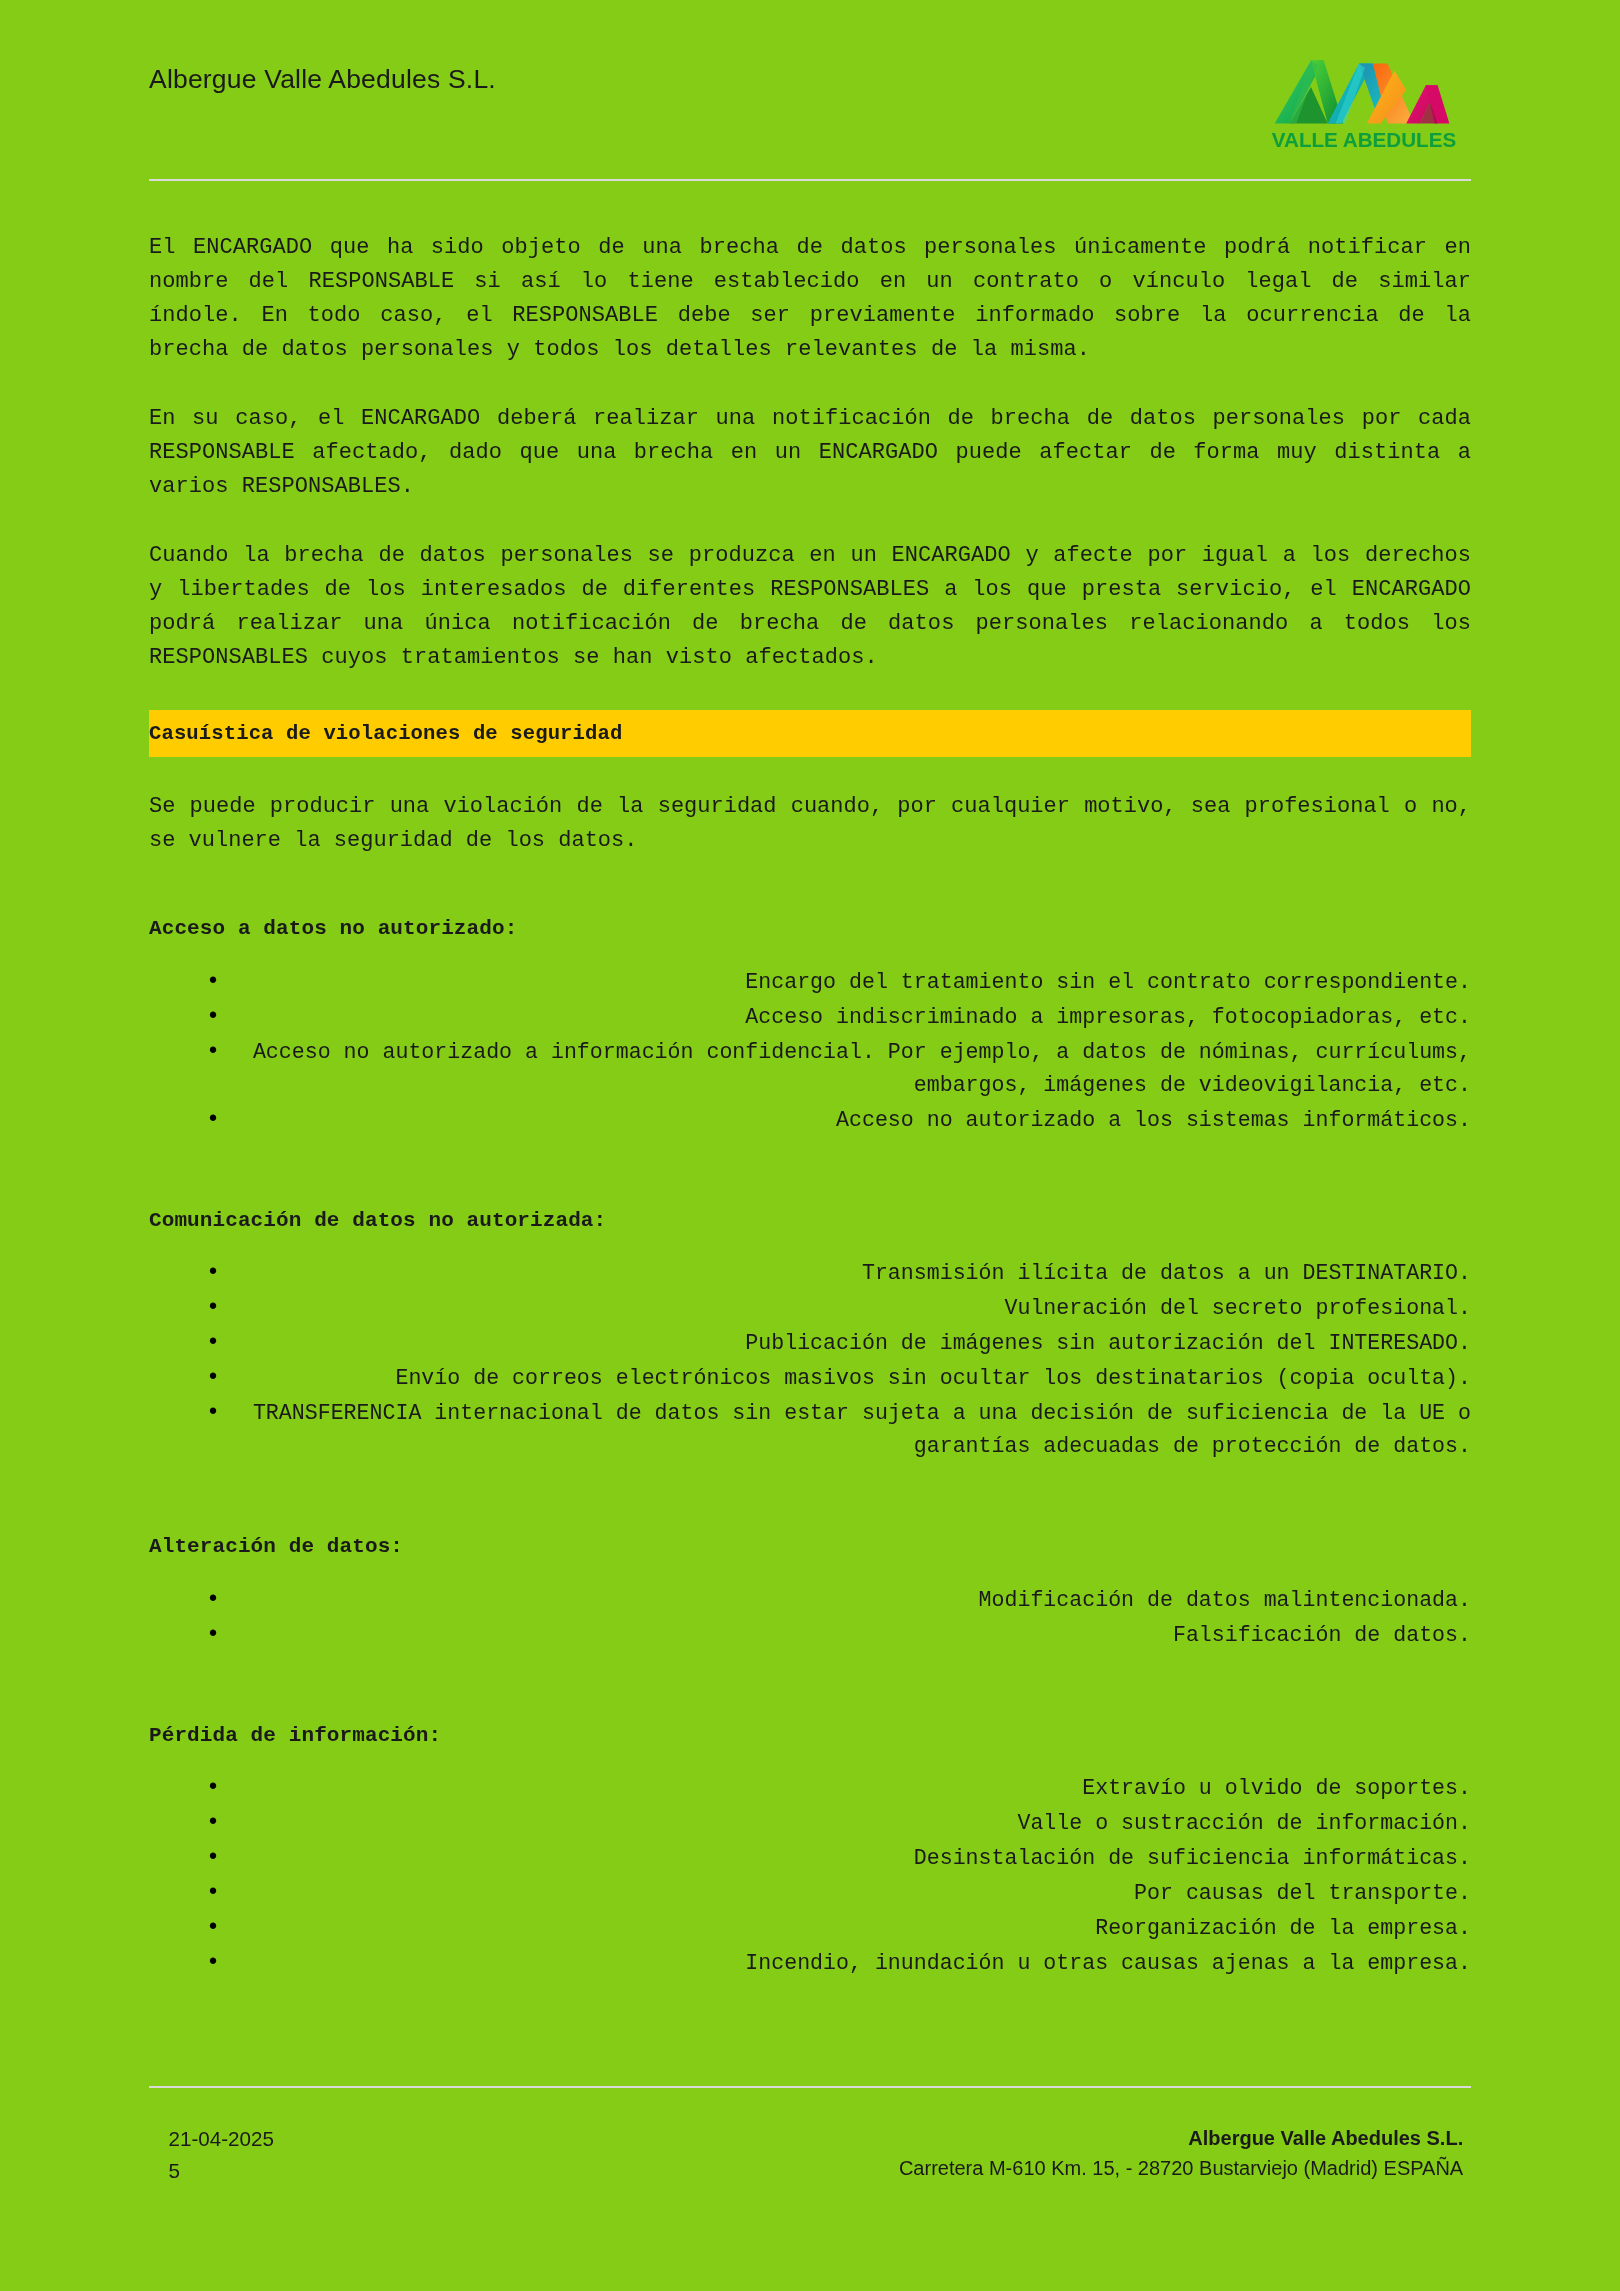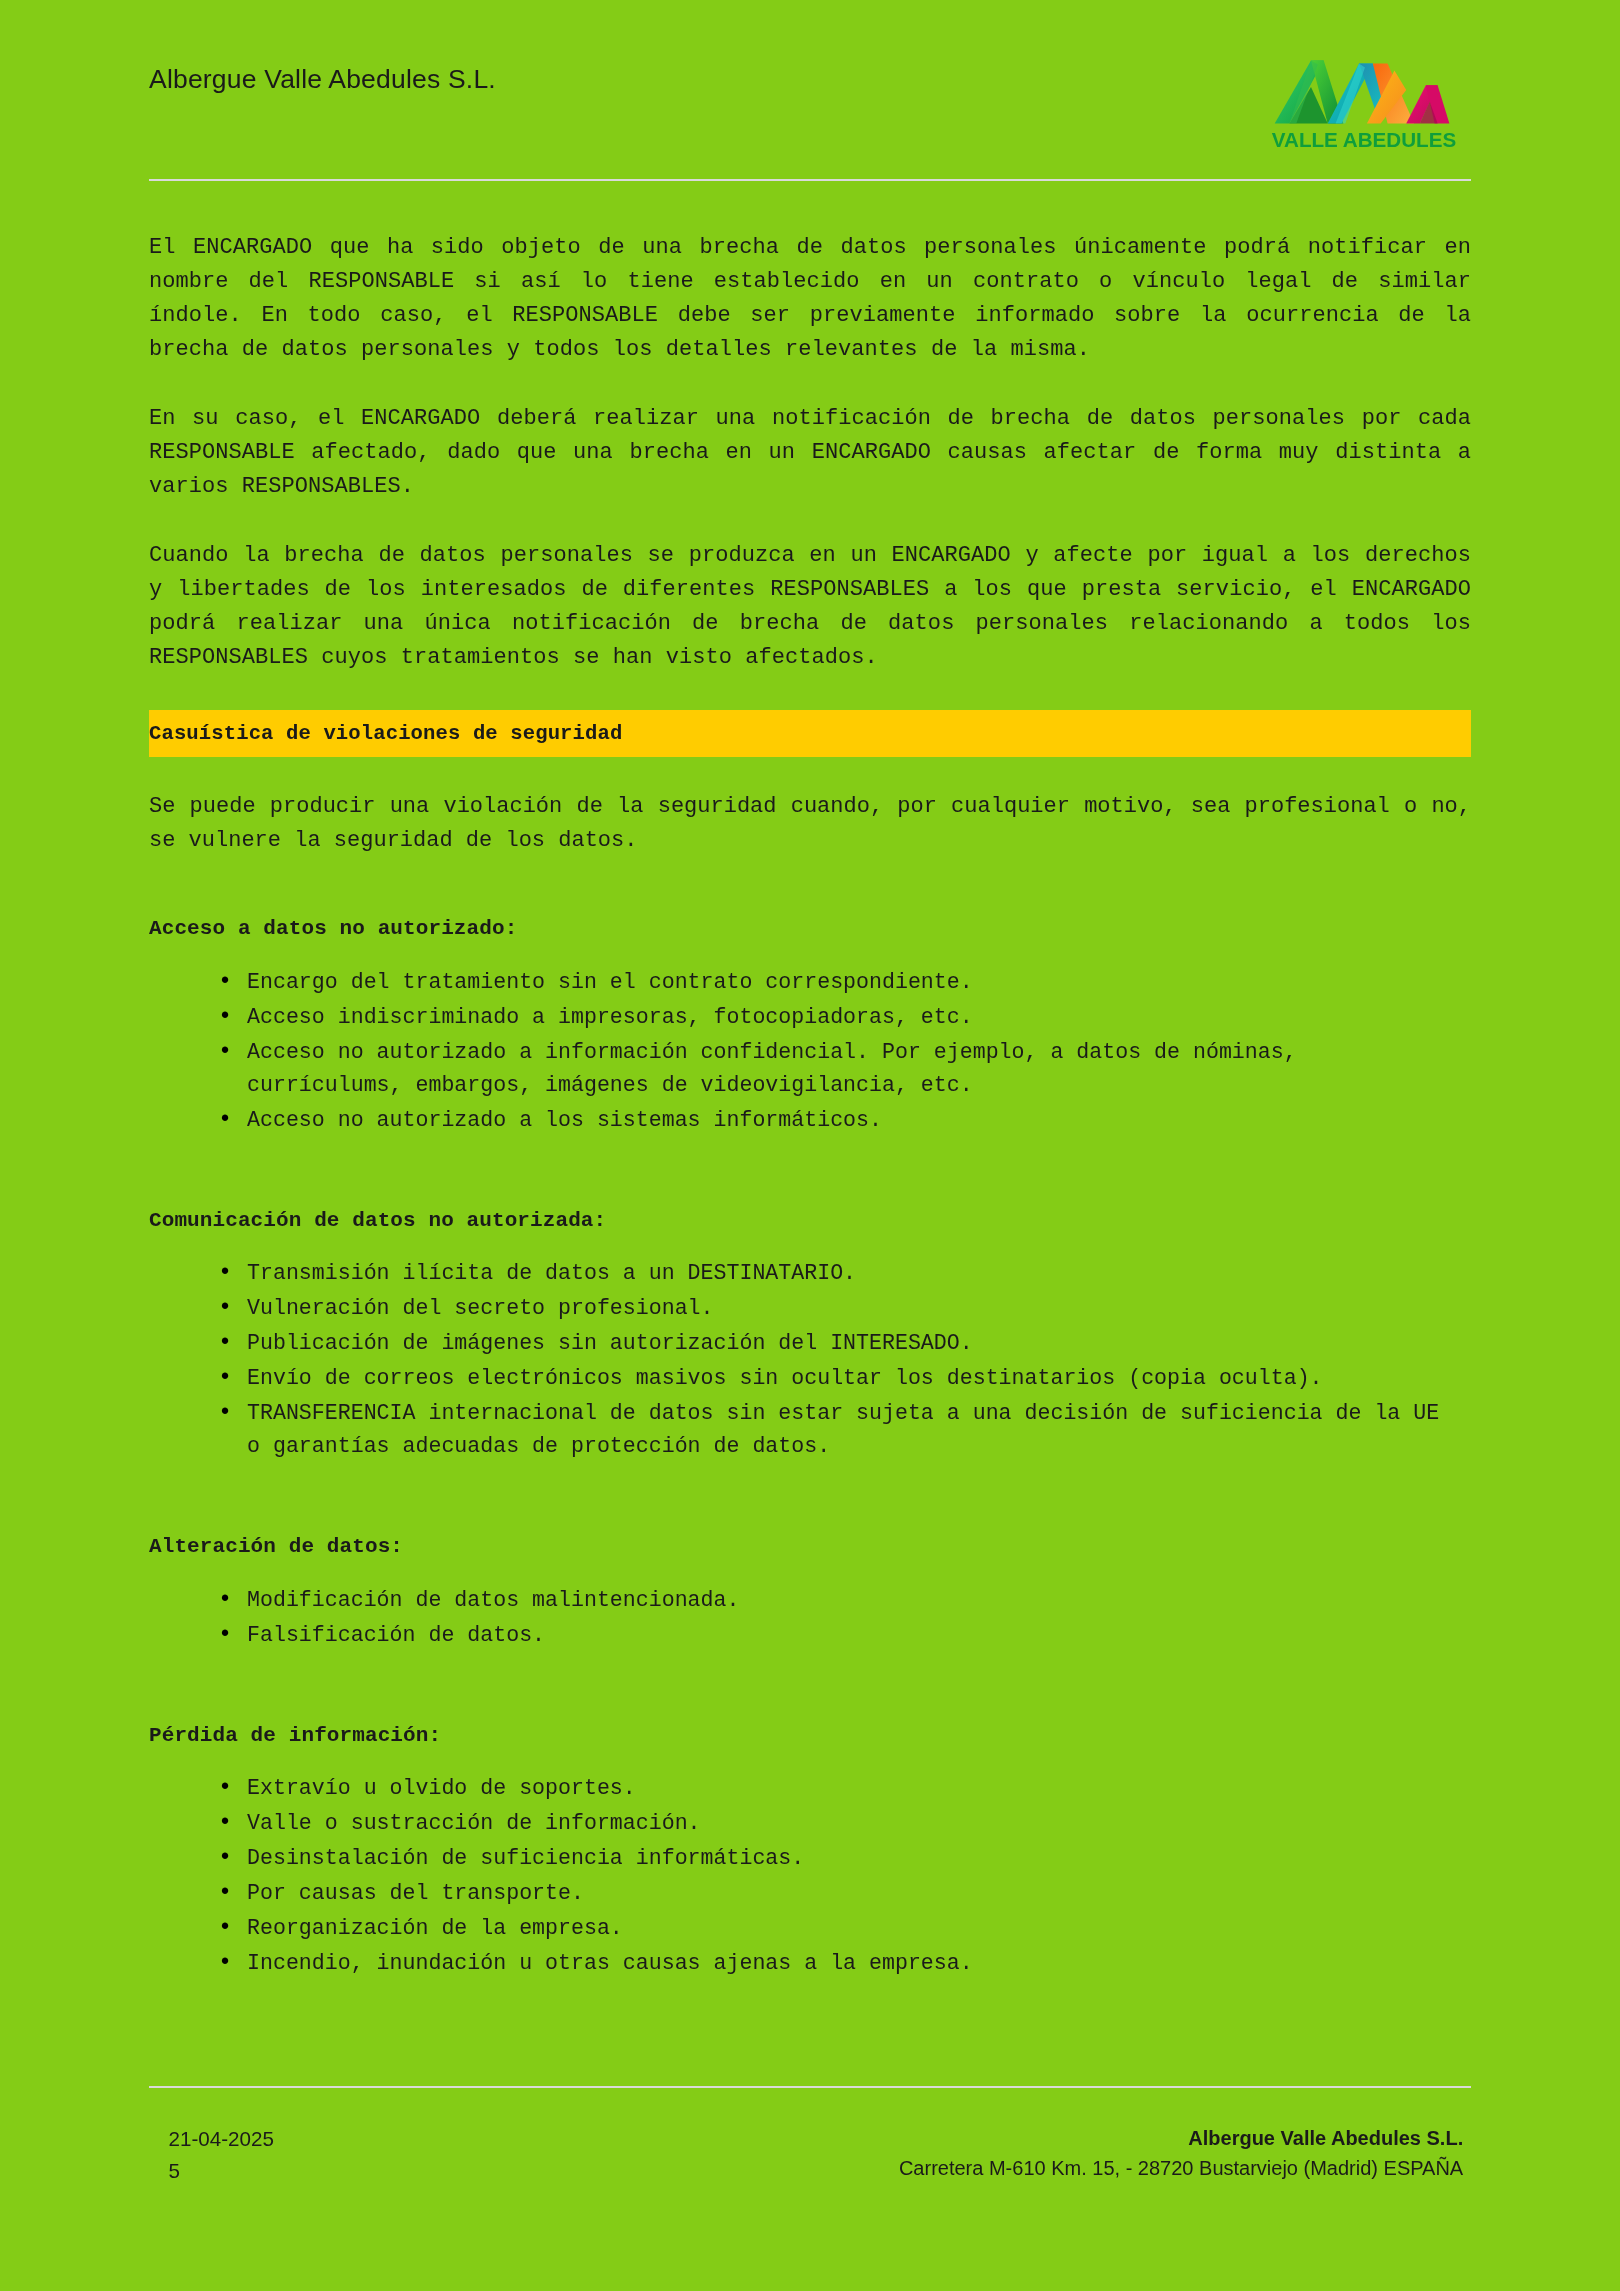--- a/index.html
+++ b/index.html
@@ -106,23 +106,24 @@
   
   .section { margin-bottom: 39px; }
   .section-heading {
     font-size: 21px;
     font-weight: bold;
     color: #1a1a1a;
     margin: 0 0 25.5px 0;
     letter-spacing: 0.1px;
   }
   ul.bullets {
-    margin: 12px;
+    margin: 0;
     padding: 0 0 0 57px;
     list-style: none;
+    text-align: right;
   }
   ul.bullets li {
     position: relative;
     font-size: 21.6px;
     line-height: 33px;
     color: #1a1a1a;
     margin-bottom: 2px;
     padding-left: 29px;
   }
   ul.bullets li::before {
@@ -238,21 +239,21 @@
 
         <text x="109" y="116" font-family="Liberation Sans, sans-serif" font-size="21" font-weight="bold" fill="#0f9e3c" text-anchor="middle">VALLE ABEDULES</text>
       </svg>
     </div>
   </div>
   <div class="header-rule"></div>
 
   <div class="content">
 
     <p class="para">El ENCARGADO que ha sido objeto de una brecha de datos personales únicamente podrá notificar en nombre del RESPONSABLE si así lo tiene establecido en un contrato o vínculo legal de similar índole. En todo caso, el RESPONSABLE debe ser previamente informado sobre la ocurrencia de la brecha de datos personales y todos los detalles relevantes de la misma.</p>
-    <p class="para">En su caso, el ENCARGADO deberá realizar una notificación de brecha de datos personales por cada RESPONSABLE afectado, dado que una brecha en un ENCARGADO causas afectar de forma muy distinta a varios RESPONSABLES.</p>
+    <p class="para">En su caso, el ENCARGADO deberá realizar una notificación de brecha de datos personales por cada RESPONSABLE afectado, dado que una brecha en un ENCARGADO puede afectar de forma muy distinta a varios RESPONSABLES.</p>
     <p class="para">Cuando la brecha de datos personales se produzca en un ENCARGADO y afecte por igual a los derechos y libertades de los interesados de diferentes RESPONSABLES a los que presta servicio, el ENCARGADO podrá realizar una única notificación de brecha de datos personales relacionando a todos los RESPONSABLES cuyos tratamientos se han visto afectados.</p>
 
     <div class="banner">
       <span class="banner-text">Casuística de violaciones de seguridad</span>
     </div>
 
     <p class="intro">Se puede producir una violación de la seguridad cuando, por cualquier motivo, sea profesional o no, se vulnere la seguridad de los datos.</p>
 
     <div class="section">
       <div class="section-heading">Acceso a datos no autorizado:</div>

